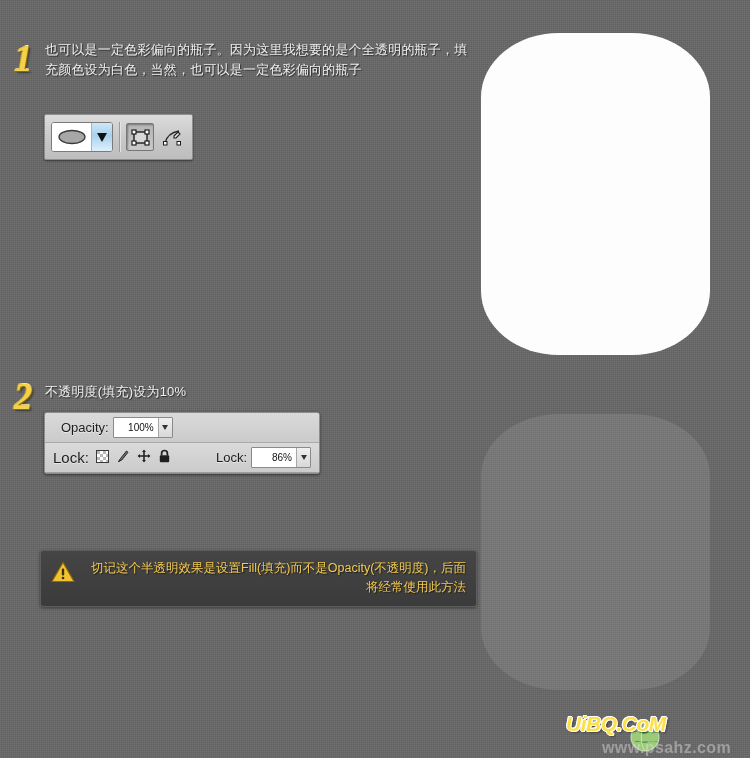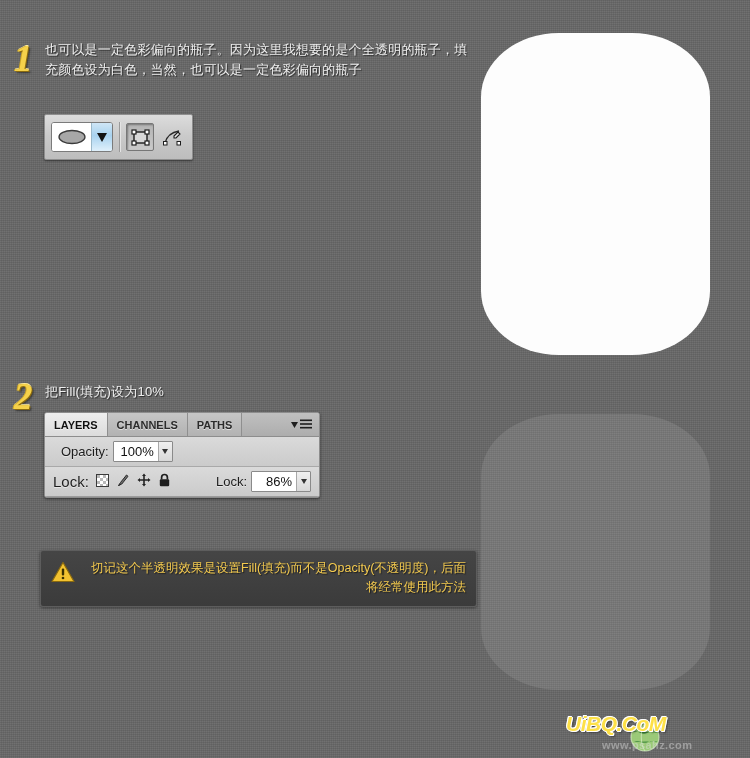--- a/index.html
+++ b/index.html
@@ -118,21 +118,21 @@
     width:146px;height:20px;display:flex;align-items:center;justify-content:space-between;
     padding:0 4px 0 8px;background:#ffffff;border:1px solid #8a8a8a;border-radius:10px;
     font-size:11px;color:#1a1a1a;box-shadow:inset 0 1px 1px rgba(0,0,0,.12);
   }
   .field-label{font-size:13px;color:#1d1d1d;margin:0 4px 0 8px;text-shadow:0 1px 0 rgba(255,255,255,.5);}
   .value-field{
     display:flex;align-items:stretch;height:19px;border:1px solid #8a8a8a;background:#fff;border-radius:1px;
   }
   .value-field .val{
     display:flex;align-items:center;justify-content:flex-end;
-    min-width:36px;padding:0 4px;font-size:13px;color:#111;
+    min-width:36px;padding:0 4px;font-size:10px;color:#111;
   }
   .value-field .vcaret{
     width:13px;display:flex;align-items:center;justify-content:center;
     border-left:1px solid #a8a8a8;
     background:linear-gradient(180deg,#f0f0f0,#d8d8d8);
   }
   #lock-label{font-size:15px;color:#1d1d1d;text-shadow:0 1px 0 rgba(255,255,255,.5);}
   .lock-icons{display:flex;align-items:center;gap:7px;margin-left:7px;}
   .spacer{flex:1;}
 
@@ -153,21 +153,21 @@
   
   #watermark{position:absolute;left:566px;top:712px;z-index:4;width:180px;height:42px;}
   #wm-text{
     position:absolute;left:0;top:0;font-size:21px;font-weight:bold;font-style:italic;
     font-family:"Liberation Sans", sans-serif;color:#fde047;letter-spacing:-0.5px;
     text-shadow:
       1px 0 0 #ffffff,-1px 0 0 #ffffff,0 1px 0 #ffffff,0 -1px 0 #ffffff,
       1px 1px 0 #ffffff,-1px -1px 0 #ffffff,2px 2px 2px rgba(0,0,0,.35);
   }
   #wm-sub{
-    position:absolute;left:36px;top:27px;font-size:11px;font-weight:bold;
+    position:absolute;left:36px;top:27px;font-size:16px;font-weight:bold;
     color:rgba(225,225,225,.45);letter-spacing:.4px;
   }
   #wm-globe{position:absolute;left:62px;top:8px;}
 </style>
 </head>
 <body>
 
 <div id="bg-noise"></div>
 
 <div class="bottle" id="bottle-white"></div>
@@ -209,40 +209,24 @@
         <path d="M2,14 C4,6 10,3 16,2" fill="none" stroke="#2a2a2a" stroke-width="1.3"></path>
         <path d="M11,7 L15,3 L17,5 L13,9 L11,9 Z" fill="#e6e6e6" stroke="#1d1d1d" stroke-width="1.1"></path>
         <rect x="0.5" y="12.5" width="3.5" height="3.5" fill="#ffffff" stroke="#1d1d1d" stroke-width="1"></rect>
         <rect x="14" y="12.5" width="3.5" height="3.5" fill="#ffffff" stroke="#1d1d1d" stroke-width="1"></rect>
       </svg>
     </div>
   </div>
 </div>
 
 <div class="step-num" id="step2-num">2</div>
-<div class="step-text" id="step2-text">把Fill(填充)设为10%</div>
+<div class="step-text" id="step2-text">不透明度(填充)设为10%</div>
 
 <div id="layers-panel">
 
-  <div id="panel-tabs">
-    <div class="ptab active">LAYERS</div>
-    <div class="ptab">CHANNELS</div>
-    <div class="ptab">PATHS</div>
-    <div class="ptab ptab-spacer"></div>
-    <div id="panel-menu">
-      <svg width="7" height="6" viewBox="0 0 7 6">
-        <polygon points="0,0 7,0 3.5,6" fill="#1f1f1f"></polygon>
-      </svg>
-      <svg width="12" height="11" viewBox="0 0 12 11">
-        <rect x="0" y="0.5" width="12" height="1.6" fill="#1f1f1f"></rect>
-        <rect x="0" y="4.2" width="12" height="1.6" fill="#1f1f1f"></rect>
-        <rect x="0" y="7.9" width="12" height="1.6" fill="#1f1f1f"></rect>
-      </svg>
-    </div>
-  </div>
 
   <div class="panel-row">
     <span class="field-label">Opacity:</span>
     <div class="value-field">
       <div class="val">100%</div>
       <div class="vcaret">
         <svg width="6" height="5" viewBox="0 0 6 5">
           <polygon points="0,0 6,0 3,5" fill="#333333"></polygon>
         </svg>
       </div>

